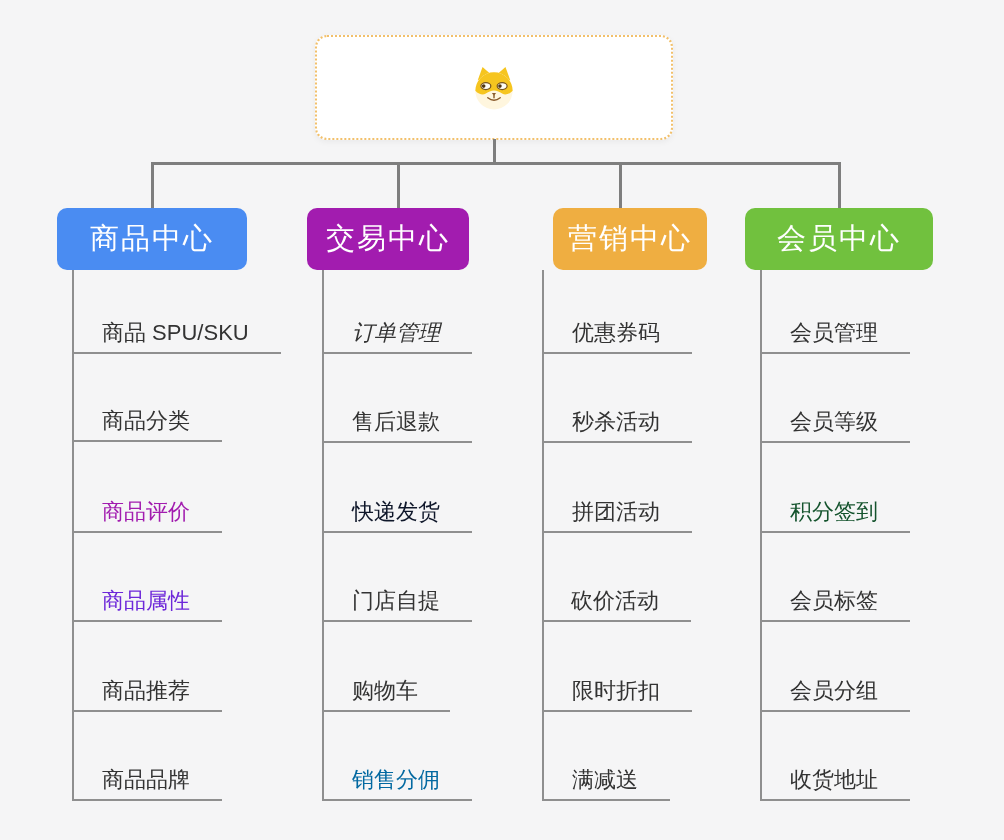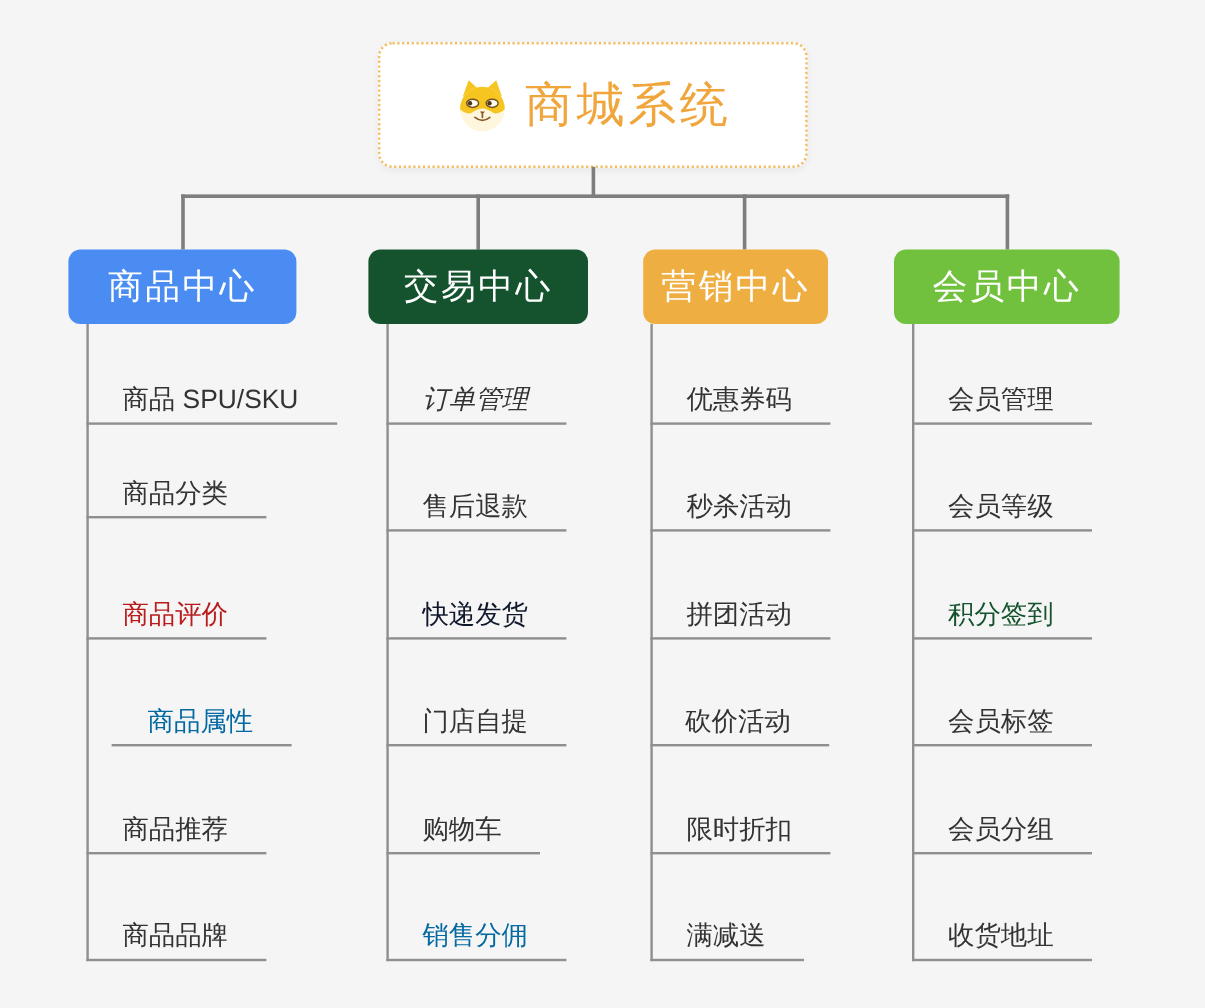--- a/index.html
+++ b/index.html
@@ -90,49 +90,48 @@
         <circle cx="24" cy="26" r="19.5" fill="#FFF6DE"></circle>
         <path d="M4.5 26 A19.5 19.5 0 0 1 43.5 26 C40 30 35 30.5 33 29 C30 27 27 25.5 24 25.5 C21 25.5 18 27 15 29 C13 30.5 8 30 4.5 26 Z" fill="#F6C51F"></path>
         <ellipse cx="15.5" cy="21" rx="5.2" ry="3.6" fill="#FFFDF4" stroke="#77551F" stroke-width="1.3"></ellipse>
         <circle cx="13.2" cy="21" r="1.9" fill="#4F3511"></circle>
         <ellipse cx="32.5" cy="21" rx="5.2" ry="3.6" fill="#FFFDF4" stroke="#77551F" stroke-width="1.3"></ellipse>
         <circle cx="30.2" cy="21" r="1.9" fill="#4F3511"></circle>
         <path d="M21.8 28.2 h4.4 l-2.2 2.8 z" fill="#8A5A2B"></path>
         <path d="M24 30.6 v2.6 M17.5 33.2 q6.5 5.2 13 0" stroke="#8A5A2B" stroke-width="1.5" fill="none" stroke-linecap="round"></path>
       </svg>
     </span>
-    <span class="root-title" style="color: rgb(240, 166, 60);">商城系统</span>
   </div>
 
   <div id="connectors">
       <div class="cline" style="left: 492.5px; top: 139px; width: 3px; height: 26px; background: rgb(126, 126, 126);"></div>
       <div class="cline" style="left: 150.5px; top: 162px; width: 690px; height: 3px; background: rgb(126, 126, 126);"></div>
       <div class="cline" style="left: 150.5px; top: 162px; width: 3px; height: 46px; background: rgb(126, 126, 126);"></div>
       <div class="cline" style="left: 397px; top: 162px; width: 3px; height: 46px; background: rgb(126, 126, 126);"></div>
       <div class="cline" style="left: 618.5px; top: 162px; width: 3px; height: 46px; background: rgb(126, 126, 126);"></div>
       <div class="cline" style="left: 837.5px; top: 162px; width: 3px; height: 46px; background: rgb(126, 126, 126);"></div>
     </div>
   <div id="branches">
       <div class="branch-box" style="left: 57px; width: 190px; background: rgb(74, 140, 242); color: rgb(255, 255, 255); text-align: right;">商品中心</div>
       <div class="col-line" style="left: 72px; top: 270px; height: 531px; background: rgb(143, 143, 143);"></div>
       <div class="leaf" style="left: 72px; top: 314px; border-bottom-color: rgb(143, 143, 143); color: rgb(51, 51, 51);">商品 SPU/SKU</div>
-      <div class="leaf" style="left: 72px; top: 392px; border-bottom-color: rgb(143, 143, 143); color: rgb(51, 51, 51);">商品分类</div>
-      <div class="leaf" style="left: 72px; top: 493px; border-bottom-color: rgb(143, 143, 143); color: #b91c1c;">商品评价</div>
-      <div class="leaf" style="left: 72px; top: 582px; border-bottom-color: rgb(143, 143, 143); color: #0369a1; margin-left: 21px;">商品属性</div>
+      <div class="leaf" style="left: 72px; top: 402px; border-bottom-color: rgb(143, 143, 143); color: rgb(51, 51, 51);">商品分类</div>
+      <div class="leaf" style="left: 72px; top: 493px; border-bottom-color: rgb(143, 143, 143); color: #a21caf;">商品评价</div>
+      <div class="leaf" style="left: 72px; top: 582px; border-bottom-color: rgb(143, 143, 143); color: #6d28d9;">商品属性</div>
       <div class="leaf" style="left: 72px; top: 672px; border-bottom-color: rgb(143, 143, 143); color: rgb(51, 51, 51);">商品推荐</div>
       <div class="leaf" style="left: 72px; top: 761px; border-bottom-color: rgb(143, 143, 143); color: rgb(51, 51, 51);">商品品牌</div>
-      <div class="branch-box" style="left: 307px; width: 183px; background: #14532d; color: rgb(255, 255, 255);">交易中心</div>
+      <div class="branch-box" style="left: 307px; width: 162px; background: #a21caf; color: rgb(255, 255, 255);">交易中心</div>
       <div class="col-line" style="left: 322px; top: 270px; height: 531px; background: rgb(143, 143, 143);"></div>
       <div class="leaf" style="left: 322px; top: 314px; border-bottom-color: rgb(143, 143, 143); color: rgb(51, 51, 51); font-style: italic;">订单管理</div>
       <div class="leaf" style="left: 322px; top: 403px; border-bottom-color: rgb(143, 143, 143); color: rgb(51, 51, 51);">售后退款</div>
       <div class="leaf" style="left: 322px; top: 493px; border-bottom-color: rgb(143, 143, 143); color: #0f172a;">快递发货</div>
       <div class="leaf" style="left: 322px; top: 582px; border-bottom-color: rgb(143, 143, 143); color: rgb(51, 51, 51);">门店自提</div>
       <div class="leaf" style="left: 322px; top: 672px; border-bottom-color: rgb(143, 143, 143); color: rgb(51, 51, 51);">购物车</div>
       <div class="leaf" style="left: 322px; top: 761px; border-bottom-color: rgb(143, 143, 143); color: #0369a1;">销售分佣</div>
-      <div class="branch-box" style="left: 536px; width: 154px; background: rgb(239, 174, 65); color: rgb(255, 255, 255);">营销中心</div>
+      <div class="branch-box" style="left: 553px; width: 154px; background: rgb(239, 174, 65); color: rgb(255, 255, 255);">营销中心</div>
       <div class="col-line" style="left: 542px; top: 270px; height: 531px; background: rgb(143, 143, 143);"></div>
       <div class="leaf" style="left: 542px; top: 314px; border-bottom-color: rgb(143, 143, 143); color: rgb(51, 51, 51);">优惠券码</div>
       <div class="leaf" style="left: 542px; top: 403px; border-bottom-color: rgb(143, 143, 143); color: rgb(51, 51, 51);">秒杀活动</div>
       <div class="leaf" style="left: 542px; top: 493px; border-bottom-color: rgb(143, 143, 143); color: rgb(51, 51, 51);">拼团活动</div>
       <div class="leaf" style="left: 542px; top: 582px; border-bottom-color: rgb(143, 143, 143); color: rgb(51, 51, 51); padding-left: 29px;">砍价活动</div>
       <div class="leaf" style="left: 542px; top: 672px; border-bottom-color: rgb(143, 143, 143); color: rgb(51, 51, 51);">限时折扣</div>
       <div class="leaf" style="left: 542px; top: 761px; border-bottom-color: rgb(143, 143, 143); color: rgb(51, 51, 51);">满减送</div>
       <div class="branch-box" style="left: 745px; width: 188px; background: rgb(113, 193, 62); color: rgb(255, 255, 255);">会员中心</div>
       <div class="col-line" style="left: 760px; top: 270px; height: 531px; background: rgb(143, 143, 143);"></div>
       <div class="leaf" style="left: 760px; top: 314px; border-bottom-color: rgb(143, 143, 143); color: rgb(51, 51, 51);">会员管理</div>

